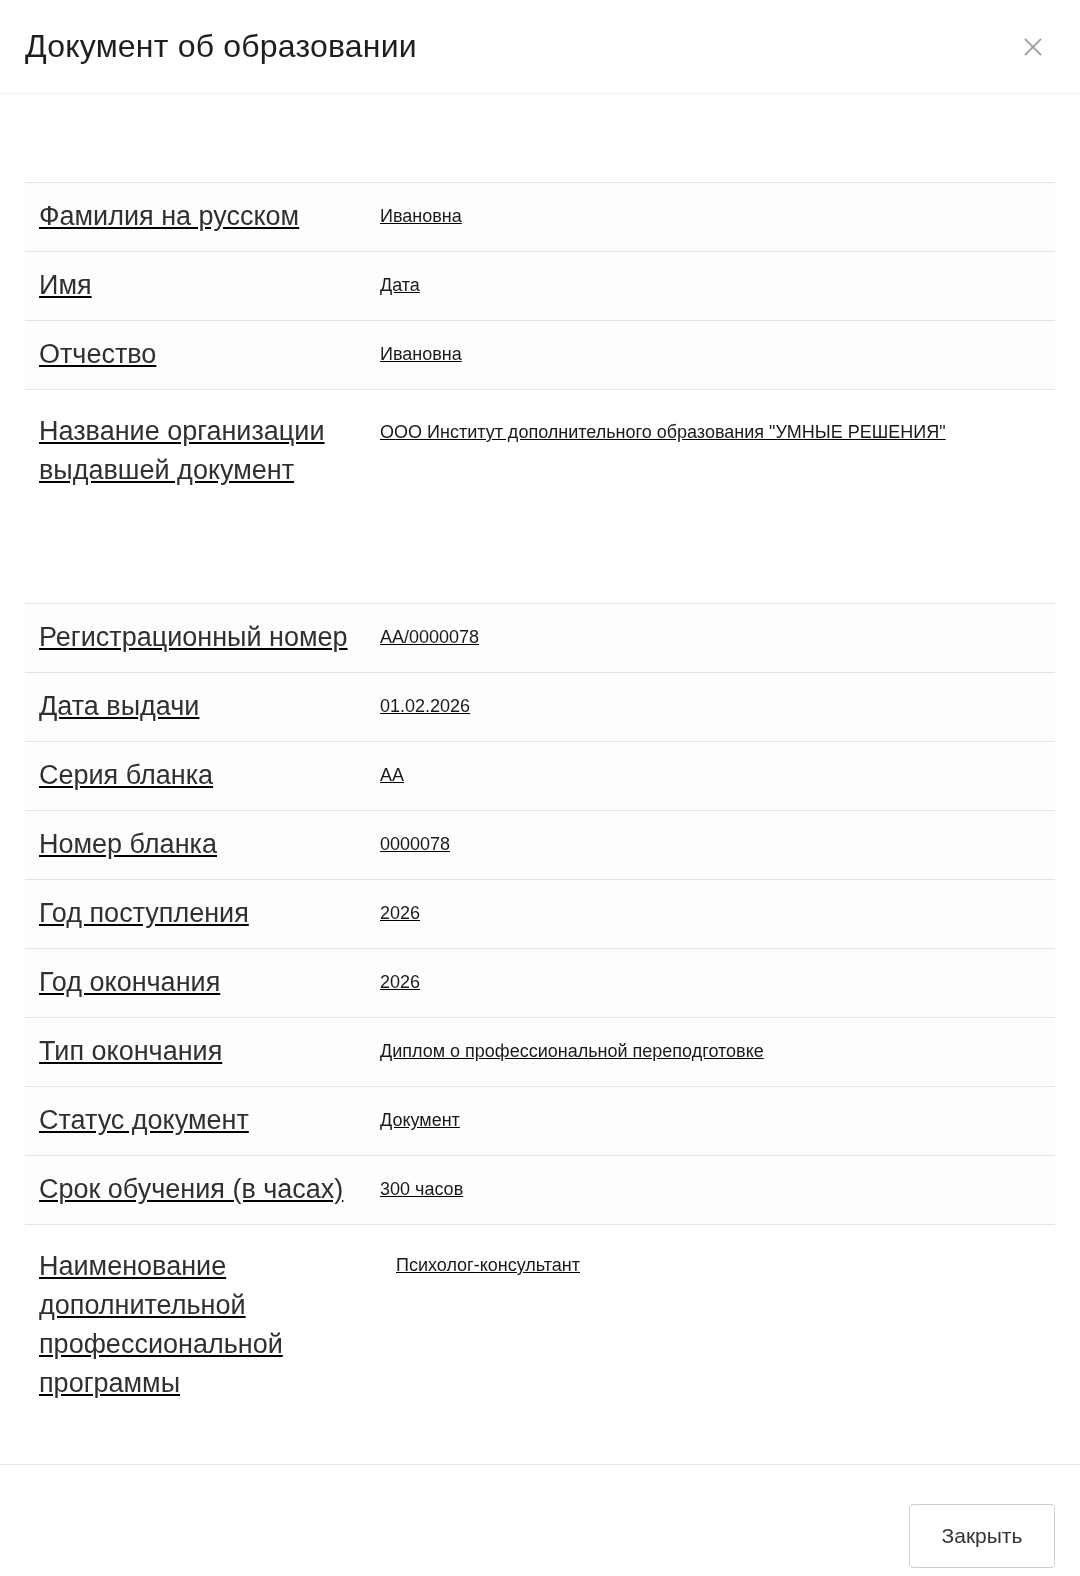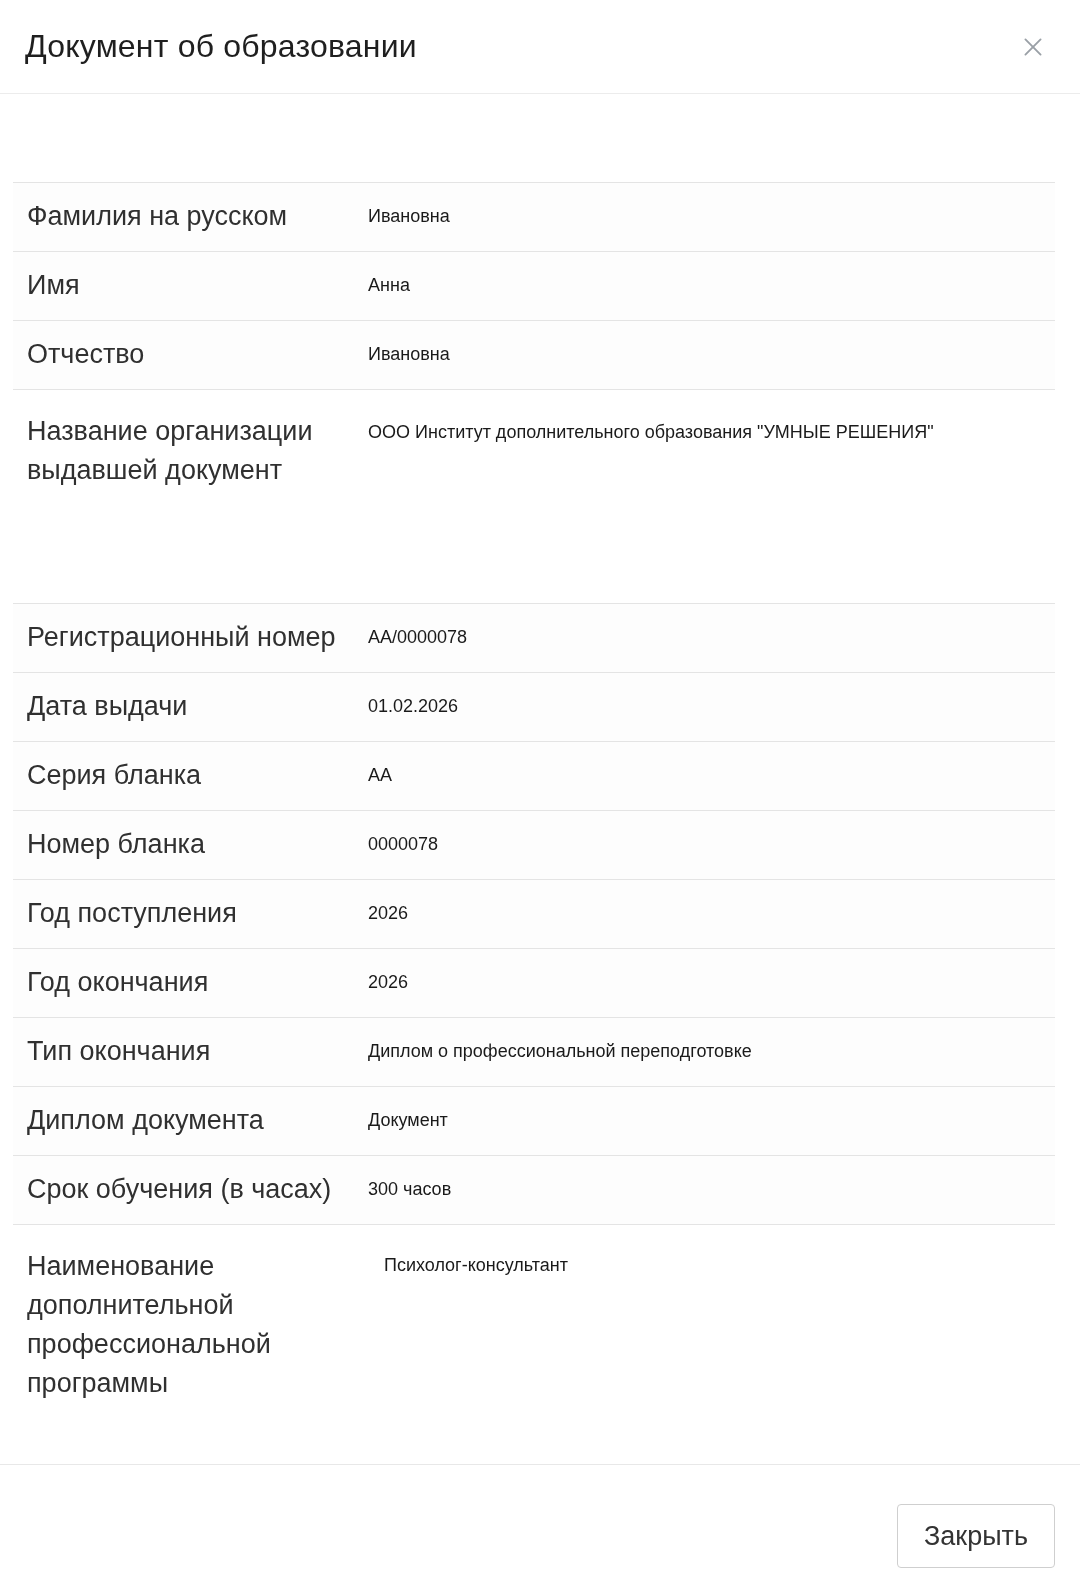--- a/index.html
+++ b/index.html
@@ -41,21 +41,22 @@
     background: none;
     border: none;
     padding: 4px;
     cursor: pointer;
     line-height: 0;
   }
   
   .modal-body {
     flex: 1 1 auto;
     box-sizing: border-box;
-    padding: 88px 25px 0 13px;
+    padding: 88px 25px 0 25px;
+    text-decoration: underline;
   }
   .field-row {
     display: flex;
     align-items: center;
     min-height: 69px;
     box-sizing: border-box;
     border-top: 1px solid #e4e4e4;
     background: #fdfdfd;
   }
   .field-label {
@@ -106,21 +107,21 @@
   }
   .btn-secondary {
     background: #ffffff;
     border: 1px solid #cfcfcf;
     border-radius: 4px;
     min-width: 146px;
     height: 64px;
     box-sizing: border-box;
     padding: 0 26px;
     font-family: "Liberation Sans", "DejaVu Sans", sans-serif;
-    font-size: 27px;
+    font-size: 21px;
     color: #333333;
     cursor: pointer;
   }
 </style>
 </head>
 <body>
 
 <div class="modal">
 
   <div class="modal-header">
@@ -135,21 +136,21 @@
 
   <div class="modal-body">
     <div class="fields" id="fields">
   <div class="field-row">
     <div class="field-label">Фамилия на русском</div>
     <div class="field-value">Ивановна</div>
   </div>
 
   <div class="field-row">
     <div class="field-label">Имя</div>
-    <div class="field-value">Анна</div>
+    <div class="field-value">Дата</div>
   </div>
 
   <div class="field-row">
     <div class="field-label">Отчество</div>
     <div class="field-value">Ивановна</div>
   </div>
 
   <div class="field-row row-org">
     <div class="field-label">Название организации выдавшей документ</div>
     <div class="field-value">ООО Институт дополнительного образования "УМНЫЕ РЕШЕНИЯ"</div>
@@ -184,21 +185,21 @@
     <div class="field-label">Год окончания</div>
     <div class="field-value">2026</div>
   </div>
 
   <div class="field-row">
     <div class="field-label">Тип окончания</div>
     <div class="field-value">Диплом о профессиональной переподготовке</div>
   </div>
 
   <div class="field-row">
-    <div class="field-label">Диплом документа</div>
+    <div class="field-label">Статус документ</div>
     <div class="field-value">Документ</div>
   </div>
 
   <div class="field-row">
     <div class="field-label">Срок обучения (в часах)</div>
     <div class="field-value">300 часов</div>
   </div>
 
   <div class="field-row row-prog">
     <div class="field-label">Наименование дополнительной профессиональной программы</div>

